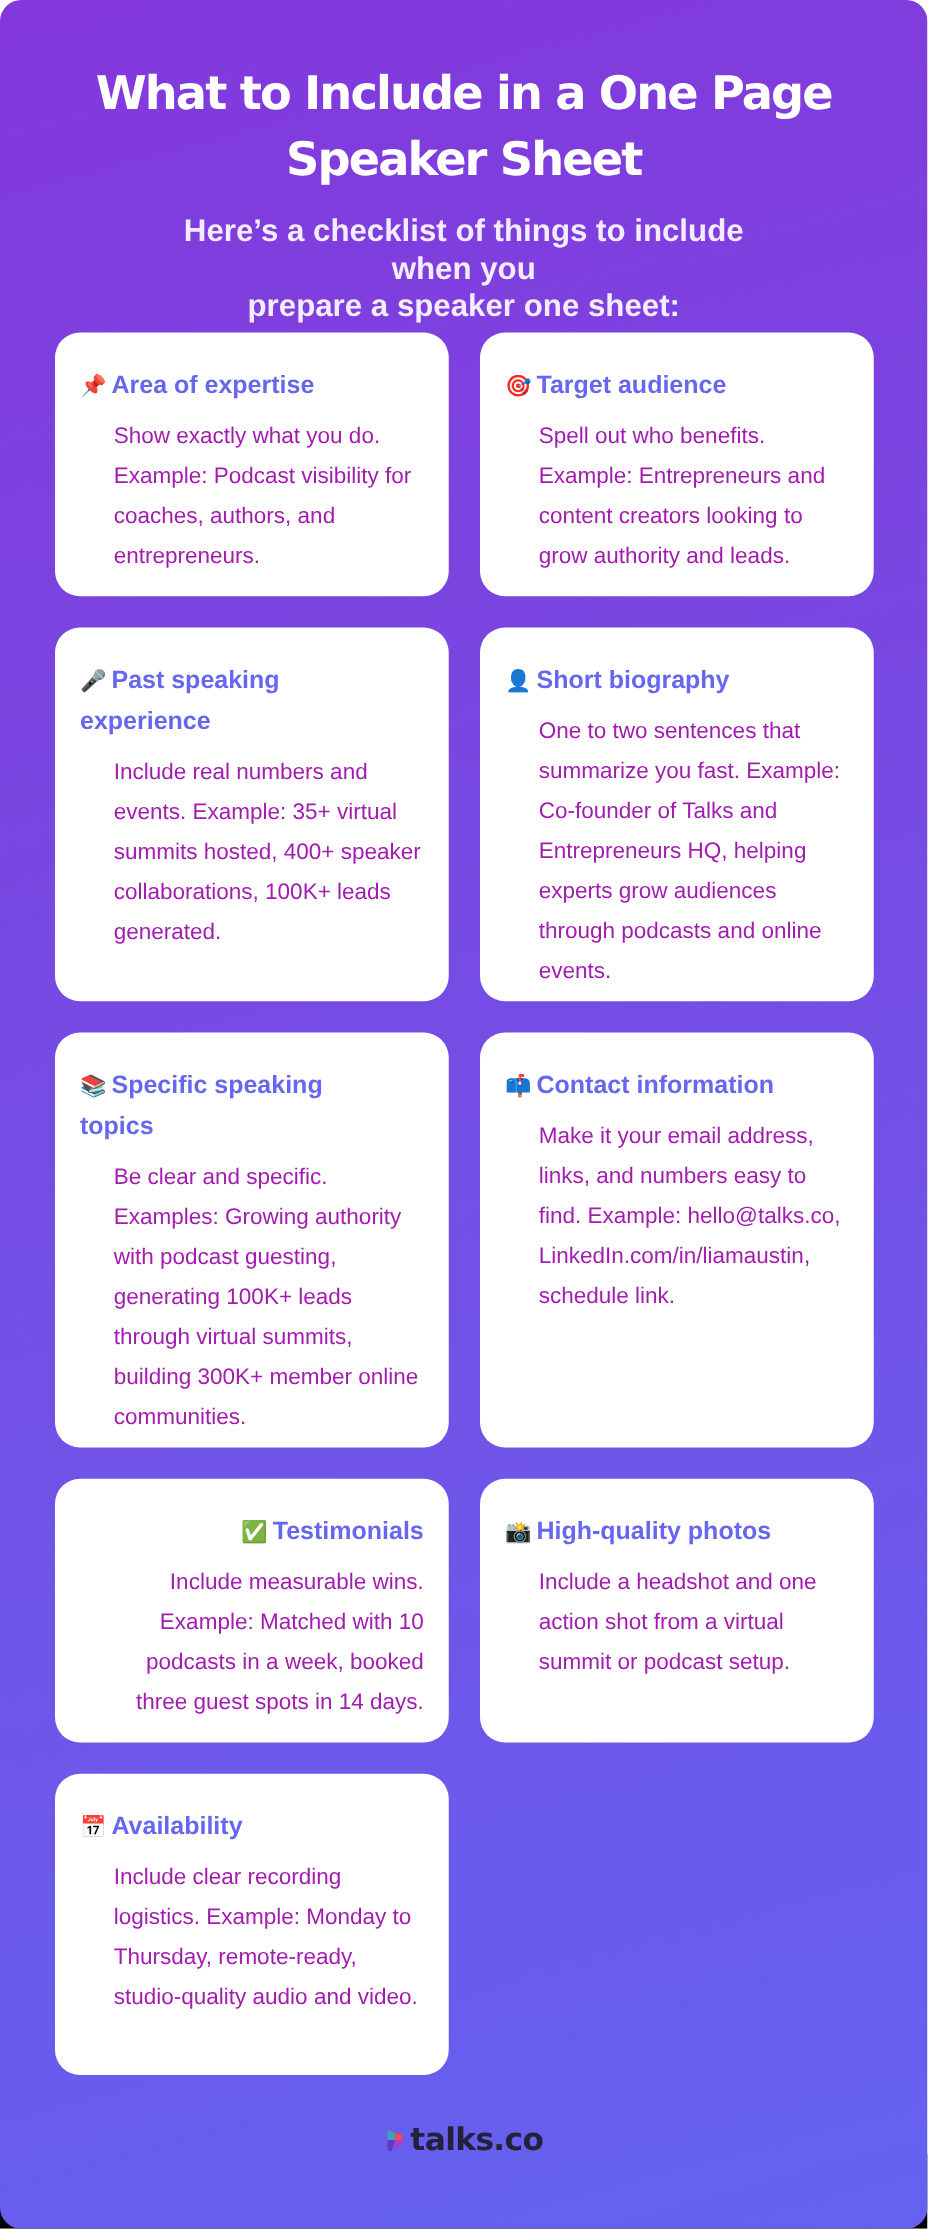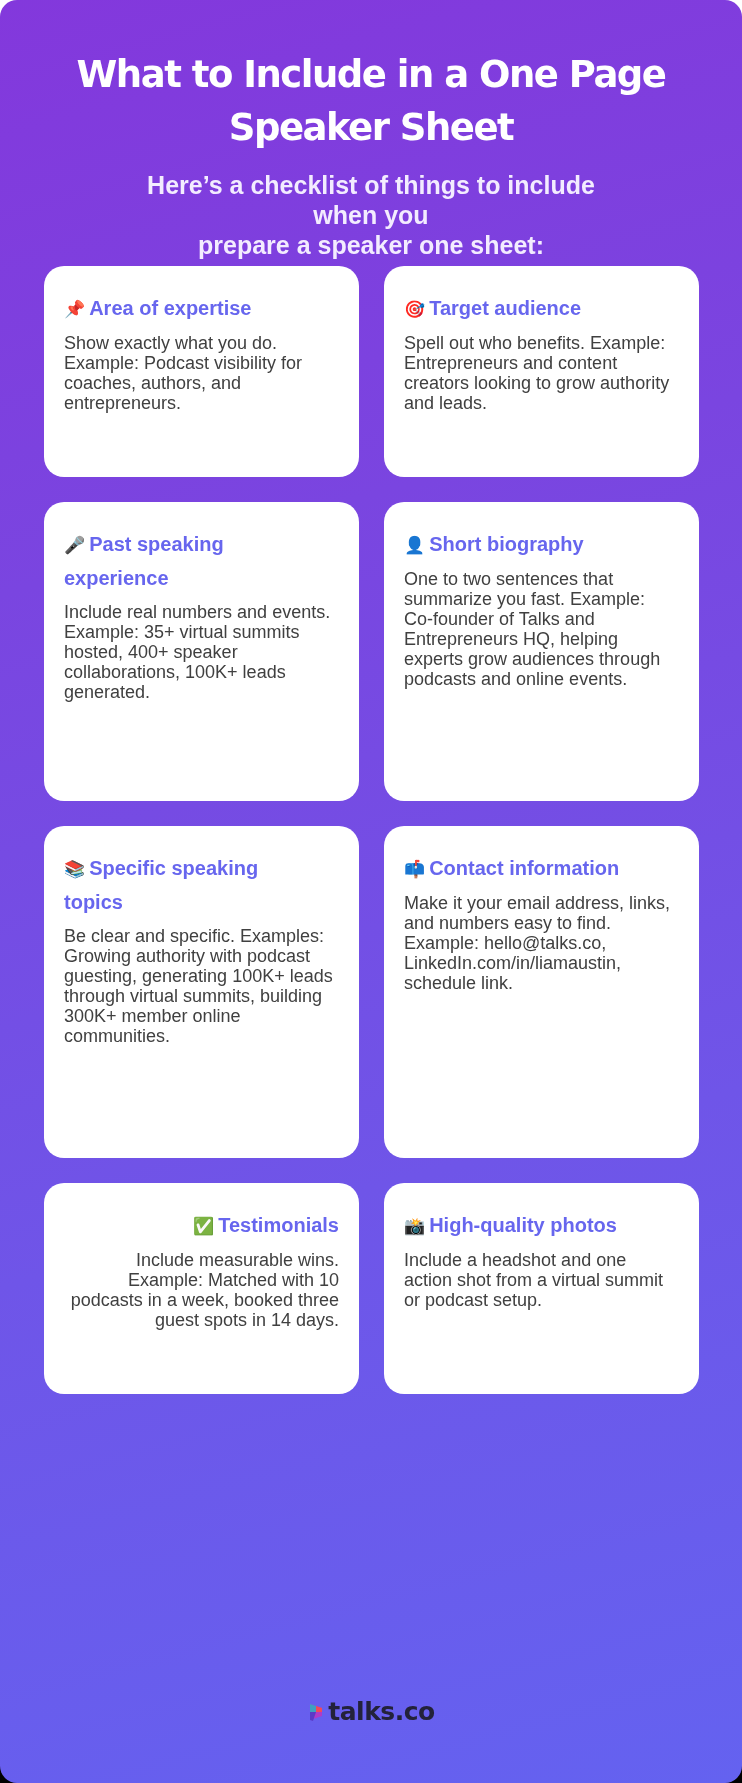--- a/index.html
+++ b/index.html
@@ -53,23 +53,24 @@
       font-size: 20px;
       line-height: 33px;
       margin: 0 0 7px 0;
     }
     .card-icon {
       font-size: 17px;
       margin-right: 4px;
       font-weight: normal;
     }
     .card-body {
-      color: #404040;
+      color: #a21caf;
       font-size: 18px;
-      line-height: 20px;
+      line-height: 32px;
+      margin-left: 27px;
     }
     .footer-logo {
       position: absolute; left: 0; right: 0; top: 1697px;
       display: flex; justify-content: center; align-items: center;
     }
     .logo-mark { width: 18px; height: 22px; margin-right: 3px; }
     .logo-text {
       color: #23223a;
       font-family: "DejaVu Sans", sans-serif;
       font-weight: bold;
@@ -128,20 +129,24 @@
   <div class="card" style="left:44px; top:1183px; width:315px; height:211px;text-align:right;">
     <div class="card-title"><span class="card-icon">✅</span><span>Testimonials</span></div>
     <div class="card-body">Include measurable wins. Example: Matched with 10 podcasts in a week, booked three guest spots in 14 days.</div>
   </div>
 
   <div class="card" style="left:384px; top:1183px; width:315px; height:211px;">
     <div class="card-title"><span class="card-icon">📸</span><span>High-quality photos</span></div>
     <div class="card-body">Include a headshot and one action shot from a virtual summit or podcast setup.</div>
   </div>
 
+  <div class="card" style="left:44px; top:1419px; width:315px; height:241px;">
+    <div class="card-title"><span class="card-icon">📅</span><span>Availability</span></div>
+    <div class="card-body">Include clear recording logistics. Example: Monday to Thursday, remote-ready, studio-quality audio and video.</div>
+  </div>
 
   <div class="footer-logo">
     <svg class="logo-mark" viewBox="0 0 18 22">
       <path d="M3 3 L15 7 L15 15 L3 19 Z" fill="#b03ac8"></path>
       <path d="M3 3 L9 5 L9 11 L3 11 Z" fill="#3fa0c0"></path>
       <path d="M9 5 L15 7 L15 11 L9 11 Z" fill="#f04a5a"></path>
       <path d="M3 11 L9 11 L6 20 L3 19 Z" fill="#5a3ac8"></path>
     </svg>
     <span class="logo-text">talks.co</span>
   </div>

